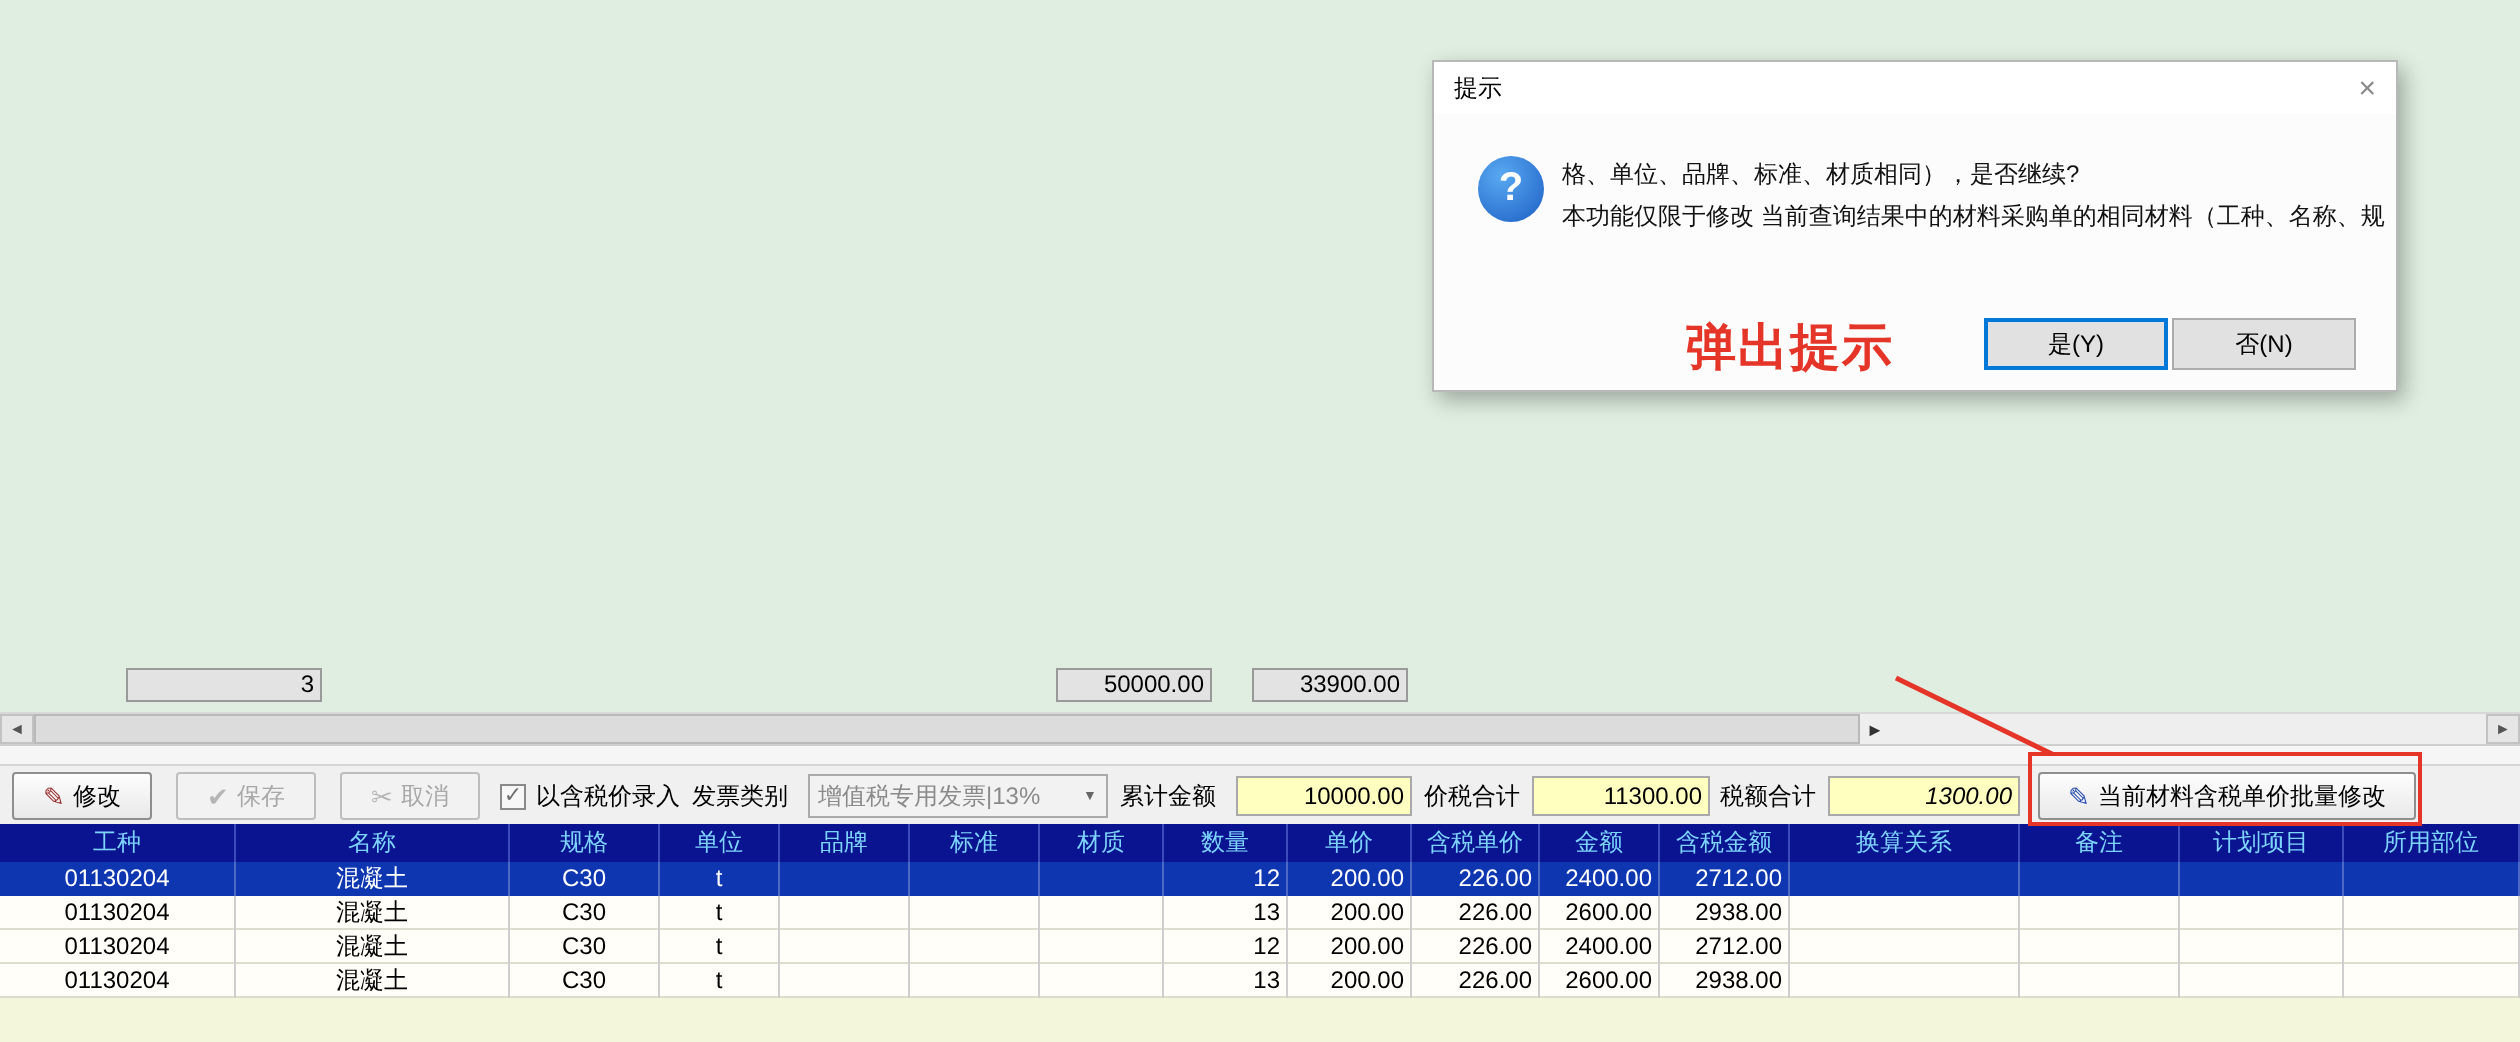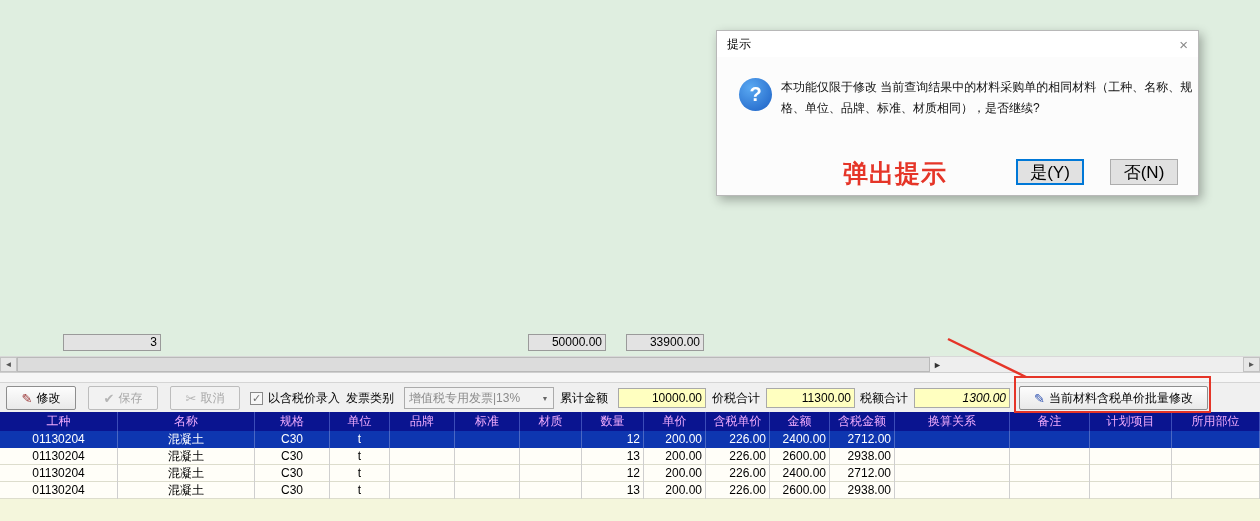--- a/index.html
+++ b/index.html
@@ -33,37 +33,37 @@
   .tb-label { position: absolute; top: 0; height: 30px; line-height: 30px; font-size: 12px; white-space: nowrap; }
   .checkbox { position: absolute; left: 250px; top: 9px; width: 13px; height: 13px; background: #f7f7f7; border: 1px solid #8a8a8a; text-align: center; }
   .checkbox .check { display: block; color: #6e6e6e; font-size: 11px; line-height: 11px; font-weight: bold; }
   .combo { position: absolute; left: 404px; top: 4px; width: 150px; height: 22px; background: #f2f2f2; border: 1px solid #ababab; display: flex; align-items: center; }
   .combo-text { flex: 1; padding-left: 4px; color: #8a8a8a; white-space: nowrap; overflow: hidden; }
   .combo-arrow { width: 16px; text-align: center; color: #666; font-size: 7px; }
   .yellow-field { position: absolute; top: 5px; height: 20px; background: #ffffc0; border: 1px solid #a9a9a9; text-align: right; padding-right: 3px; font-size: 12px; font-family: inherit; }
 
   
   .grid { position: absolute; left: 0; top: 412px; width: 1260px; height: 109px; background: #f4f6dc; overflow: hidden; }
-  .thead { display: flex; height: 19px; background: #0a1490; color: #f0abfc; }
+  .thead { display: flex; height: 19px; background: #0a1490; color: #7dd3fc; }
   .th { flex: none; height: 19px; line-height: 19px; text-align: center; font-size: 12px; border-right: 1px solid #3c4cb8; overflow: hidden; white-space: nowrap; }
   .trow { display: flex; height: 17px; background: #fffef8; border-bottom: 1px solid #ddddcd; }
   .trow.selected { background: #0e36b0; color: #fff; border-bottom-color: #0e36b0; }
   .td { flex: none; height: 17px; line-height: 16px; font-size: 12px; border-right: 1px solid #cfcfcf; overflow: hidden; white-space: nowrap; padding: 0 3px; }
   .trow.selected .td { border-right-color: rgba(255,255,255,0.25); }
 
   
   .dialog { position: absolute; left: 716px; top: 30px; width: 483px; height: 166px; background: #fcfcfc; border: 1px solid #b8b8b8; box-shadow: 3px 4px 10px rgba(0,0,0,0.3); z-index: 40; }
   .dlg-title { height: 26px; display: flex; align-items: center; justify-content: space-between; padding: 0 10px; background: #ffffff; font-size: 12px; }
   .dlg-close { color: #8a8a8a; font-size: 15px; line-height: 15px; cursor: default; }
   .q-icon { position: absolute; left: 22px; top: 47px; width: 33px; height: 33px; border-radius: 50%;
             background: radial-gradient(circle at 35% 30%, #5aa9f2, #1b5fc4); color: #fff; font-weight: bold; font-size: 20px;
             display: flex; align-items: center; justify-content: center; }
   .dlg-msg { position: absolute; left: 64px; top: 46px; width: 412px; font-size: 12px; line-height: 21px; color: #111; }
   .dlg-msg div { white-space: nowrap; }
-  .dlg-btn { position: absolute; top: 128px; width: 68px; height: 26px; background: #e1e1e1; border: 1px solid #adadad; font-size: 17px; font-family: inherit; cursor: default; }
+  .dlg-btn { position: absolute; top: 128px; width: 92px; height: 26px; background: #e1e1e1; border: 1px solid #adadad; font-size: 12px; font-family: inherit; cursor: default; }
   .dlg-btn.default { border: 2px solid #0078d7; }
   .dlg-yes { right: 114px; }
   .dlg-no  { right: 20px; }
 
   
   .red-note { position: absolute; color: #e53528; font-weight: bold; font-size: 25px; letter-spacing: 1px; z-index: 70; white-space: nowrap; text-shadow: 0 1px 0 rgba(255,255,255,0.45); pointer-events: none; }
   .note-popup { left: 843px; top: 157px; }
   .note-click { left: 891px; top: 308px; }
   .red-box { position: absolute; left: 1014px; top: 376px; width: 197px; height: 37px; border: 2px solid #e53528; z-index: 55; pointer-events: none; }
   .overlay { position: absolute; left: 0; top: 0; z-index: 60; pointer-events: none; }
@@ -222,22 +222,22 @@
 
   <div class="dialog">
     <div class="dlg-title">
       <span>提示</span>
       <span class="dlg-close">×</span>
     </div>
     <div class="q-icon">
       <span>?</span>
     </div>
     <div class="dlg-msg">
+      <div>格、单位、品牌、标准、材质相同），是否继续?</div>
       <div>本功能仅限于修改 当前查询结果中的材料采购单的相同材料（工种、名称、规</div>
-      <div>格、单位、品牌、标准、材质相同），是否继续?</div>
     </div>
     <button class="dlg-btn default dlg-yes">是(Y)</button>
     <button class="dlg-btn dlg-no">否(N)</button>
   </div>
 
   <div class="red-note note-popup">弹出提示</div>
   <div class="red-box"></div>
   <svg class="overlay" width="1260" height="521">
     <line x1="948" y1="339" x2="1026" y2="377" stroke="#e53528" stroke-width="2.5"></line>
   </svg>

